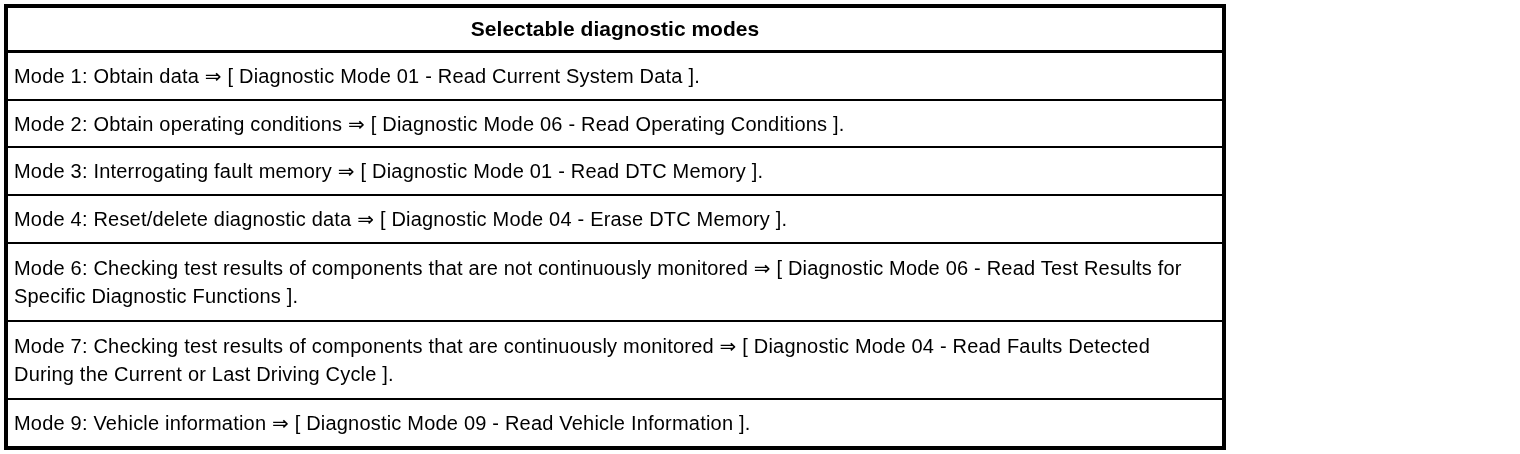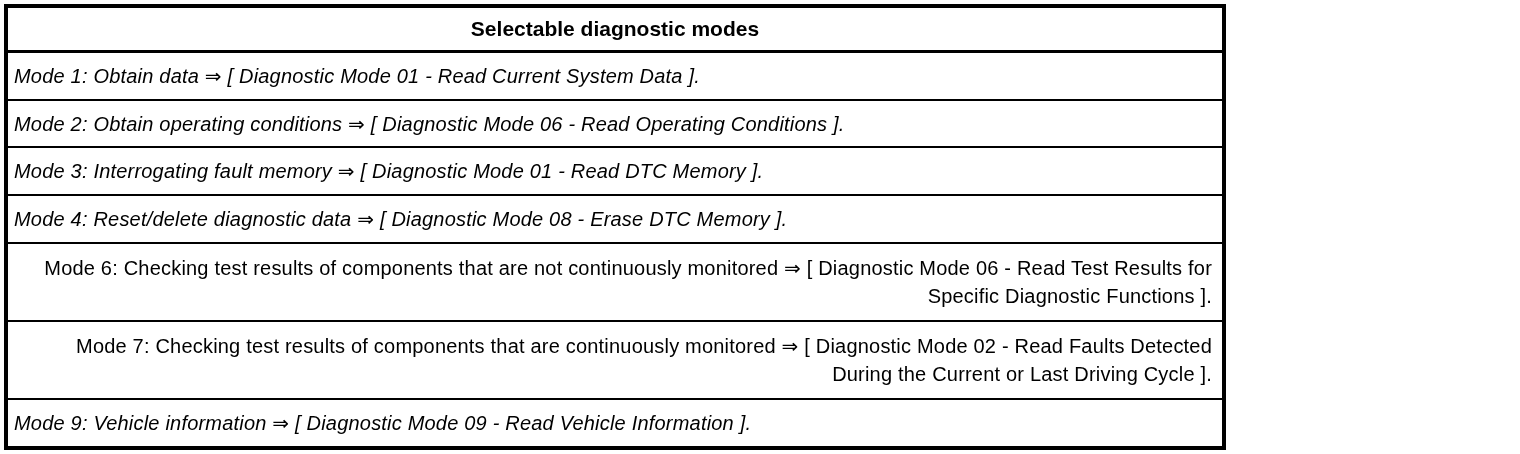--- a/index.html
+++ b/index.html
@@ -37,25 +37,23 @@
     font-size: 20px;
     font-weight: normal;
     text-align: left;
     vertical-align: middle;
     padding: 6px 10px 6px 6px;
     line-height: 28px;
     letter-spacing: 0.2px;
   }
   table.diag-table tr.single td {
     height: 30px;
-    font-style: italic;
   }
   table.diag-table tr.double td {
     height: 58px;
-    text-align: right;
   }
 </style>
 </head>
 <body>
 
 <div class="page">
   <table class="diag-table">
     <thead>
       <tr>
         <th>Selectable diagnostic modes</th>
@@ -68,29 +66,29 @@
 
   <tr class="single">
     <td>Mode 2: Obtain operating conditions ⇒ [ Diagnostic Mode 06 - Read Operating Conditions ].</td>
   </tr>
 
   <tr class="single">
     <td>Mode 3: Interrogating fault memory ⇒ [ Diagnostic Mode 01 - Read DTC Memory ].</td>
   </tr>
 
   <tr class="single">
-    <td>Mode 4: Reset/delete diagnostic data ⇒ [ Diagnostic Mode 08 - Erase DTC Memory ].</td>
+    <td>Mode 4: Reset/delete diagnostic data ⇒ [ Diagnostic Mode 04 - Erase DTC Memory ].</td>
   </tr>
 
   <tr class="double">
     <td>Mode 6: Checking test results of components that are not continuously monitored ⇒ [ Diagnostic Mode 06 - Read Test Results for Specific Diagnostic Functions ].</td>
   </tr>
 
   <tr class="double">
-    <td>Mode 7: Checking test results of components that are continuously monitored ⇒ [ Diagnostic Mode 02 - Read Faults Detected During the Current or Last Driving Cycle ].</td>
+    <td>Mode 7: Checking test results of components that are continuously monitored ⇒ [ Diagnostic Mode 04 - Read Faults Detected During the Current or Last Driving Cycle ].</td>
   </tr>
 
 
   <tr class="single">
     <td>Mode 9: Vehicle information ⇒ [ Diagnostic Mode 09 - Read Vehicle Information ].</td>
   </tr>
 </tbody>
   </table>
 </div>
 

